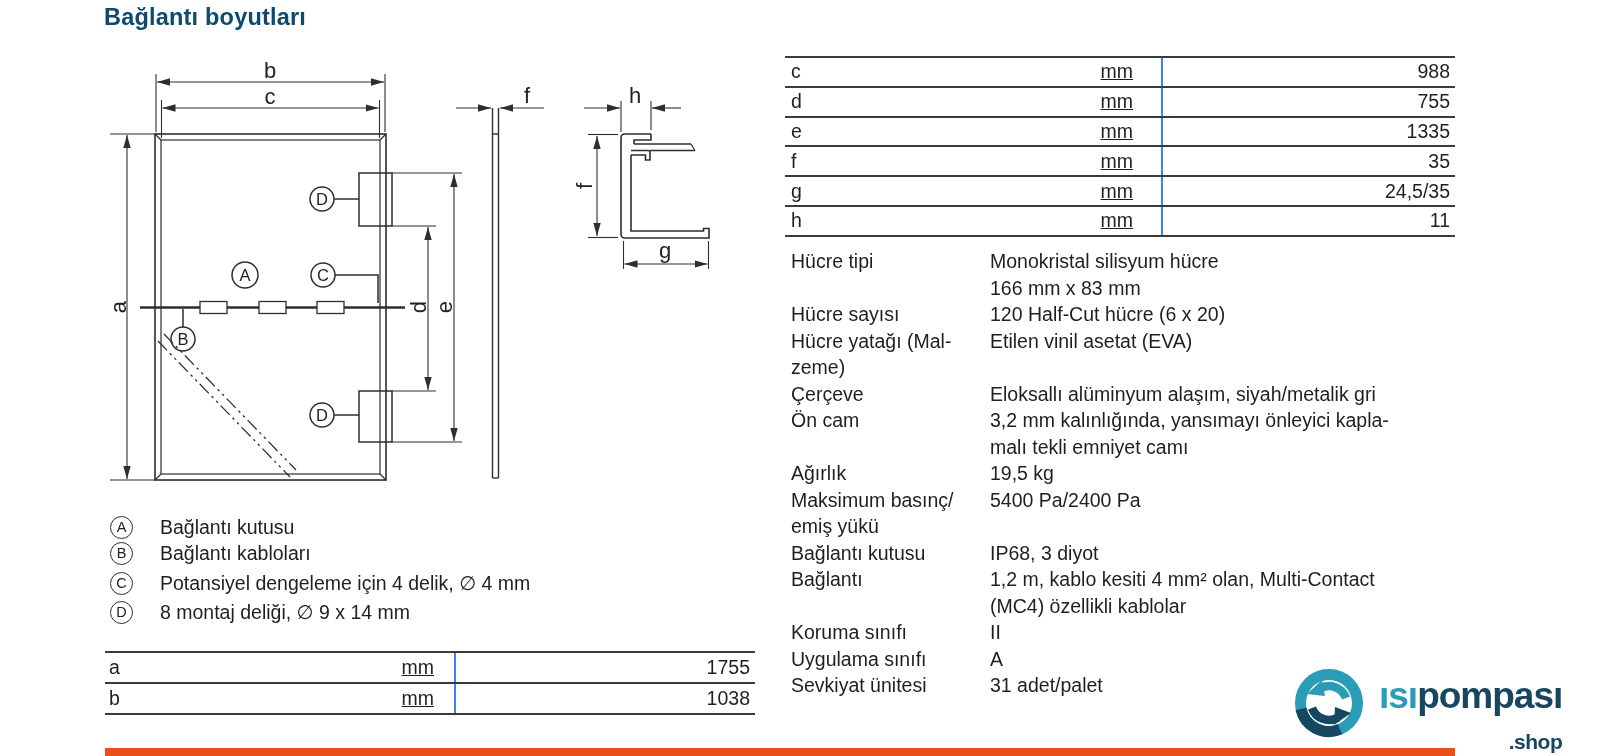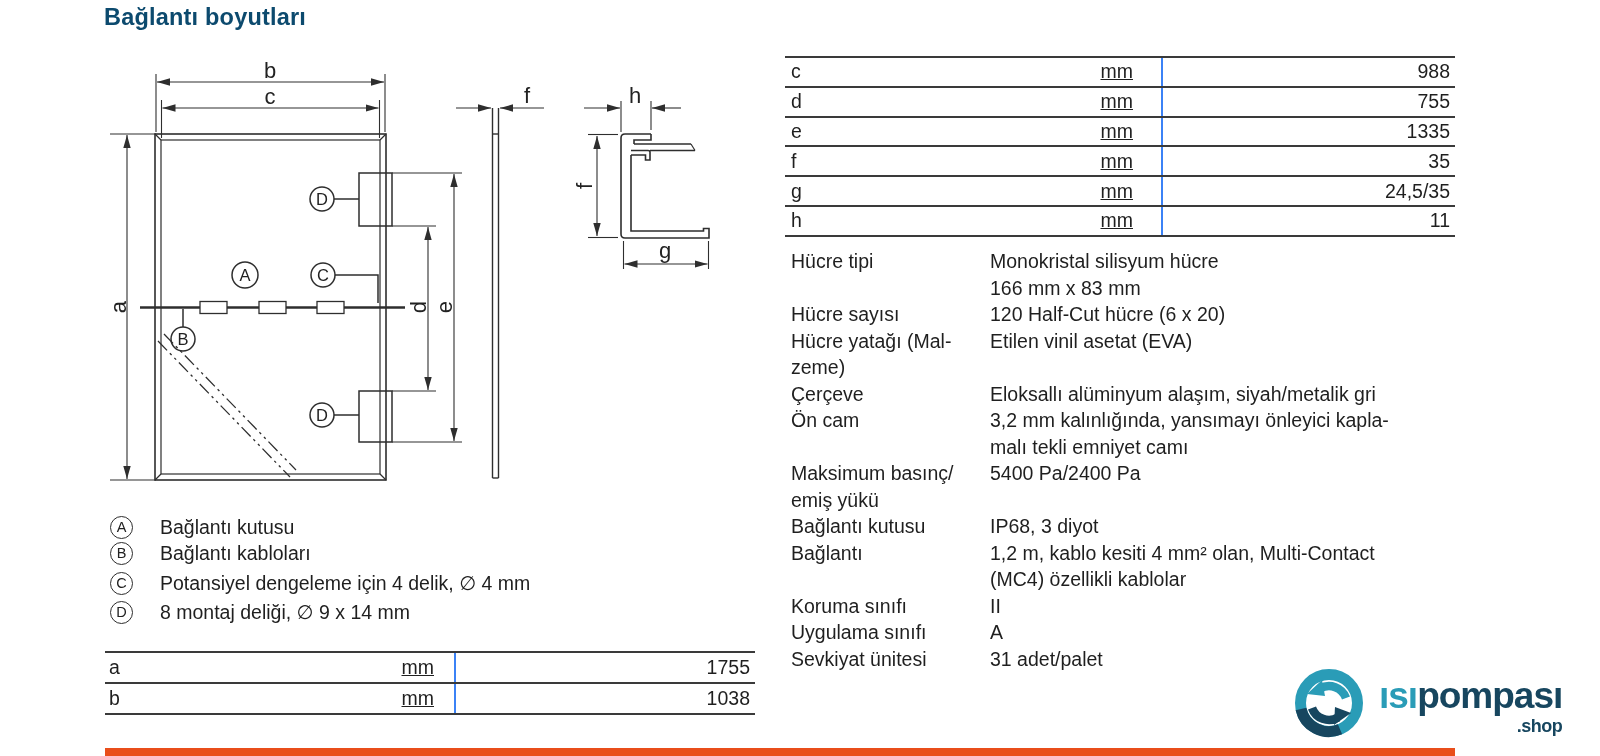--- a/index.html
+++ b/index.html
@@ -37,21 +37,21 @@
   .spec-row{display:flex;}
   .spec-label{width:199px;flex:0 0 auto;white-space:pre-line;}
   .spec-value{flex:1;white-space:pre-line;}
 
   
   #logo{left:1294px;top:668px;display:flex;align-items:flex-start;}
   #logo-textcol{margin-left:15px;margin-top:9px;}
   #logo-brand{font-size:37px;font-weight:bold;letter-spacing:-1px;line-height:1;white-space:nowrap;}
   #logo-brand .t1{color:#2A9CB7;}
   #logo-brand .t2{color:#17465F;}
-  #logo-suffix{font-size:18px;font-weight:bold;color:#17465F;text-align:right;line-height:1;margin-top:3px;letter-spacing:-0.5px;}
+  #logo-suffix{font-size:21px;font-weight:bold;color:#17465F;text-align:right;line-height:1;margin-top:17px;letter-spacing:-0.5px;}
 
   #accent-bar{left:105px;top:748px;width:1350px;height:8px;background:#E94E1B;}
 </style>
 </head>
 <body>
 
 <div id="title" class="abs">Bağlantı boyutları</div>
 
 <svg class="abs" style="left:0;top:0" width="780" height="510" viewBox="0 0 780 510">
   <defs>
@@ -256,20 +256,24 @@
     <div class="spec-value">Etilen vinil asetat (EVA)</div>
   </div>
   <div class="spec-row">
     <div class="spec-label">Çerçeve</div>
     <div class="spec-value">Eloksallı alüminyum alaşım, siyah/metalik gri</div>
   </div>
   <div class="spec-row">
     <div class="spec-label">Ön cam</div>
     <div class="spec-value">3,2 mm kalınlığında, yansımayı önleyici kapla-
 malı tekli emniyet camı</div>
+  </div>
+  <div class="spec-row">
+    <div class="spec-label">Ağırlık</div>
+    <div class="spec-value">19,5 kg</div>
   </div>
   <div class="spec-row">
     <div class="spec-label">Maksimum basınç/
 emiş yükü</div>
     <div class="spec-value">5400 Pa/2400 Pa</div>
   </div>
   <div class="spec-row">
     <div class="spec-label">Bağlantı kutusu</div>
     <div class="spec-value">IP68, 3 diyot</div>
   </div>

